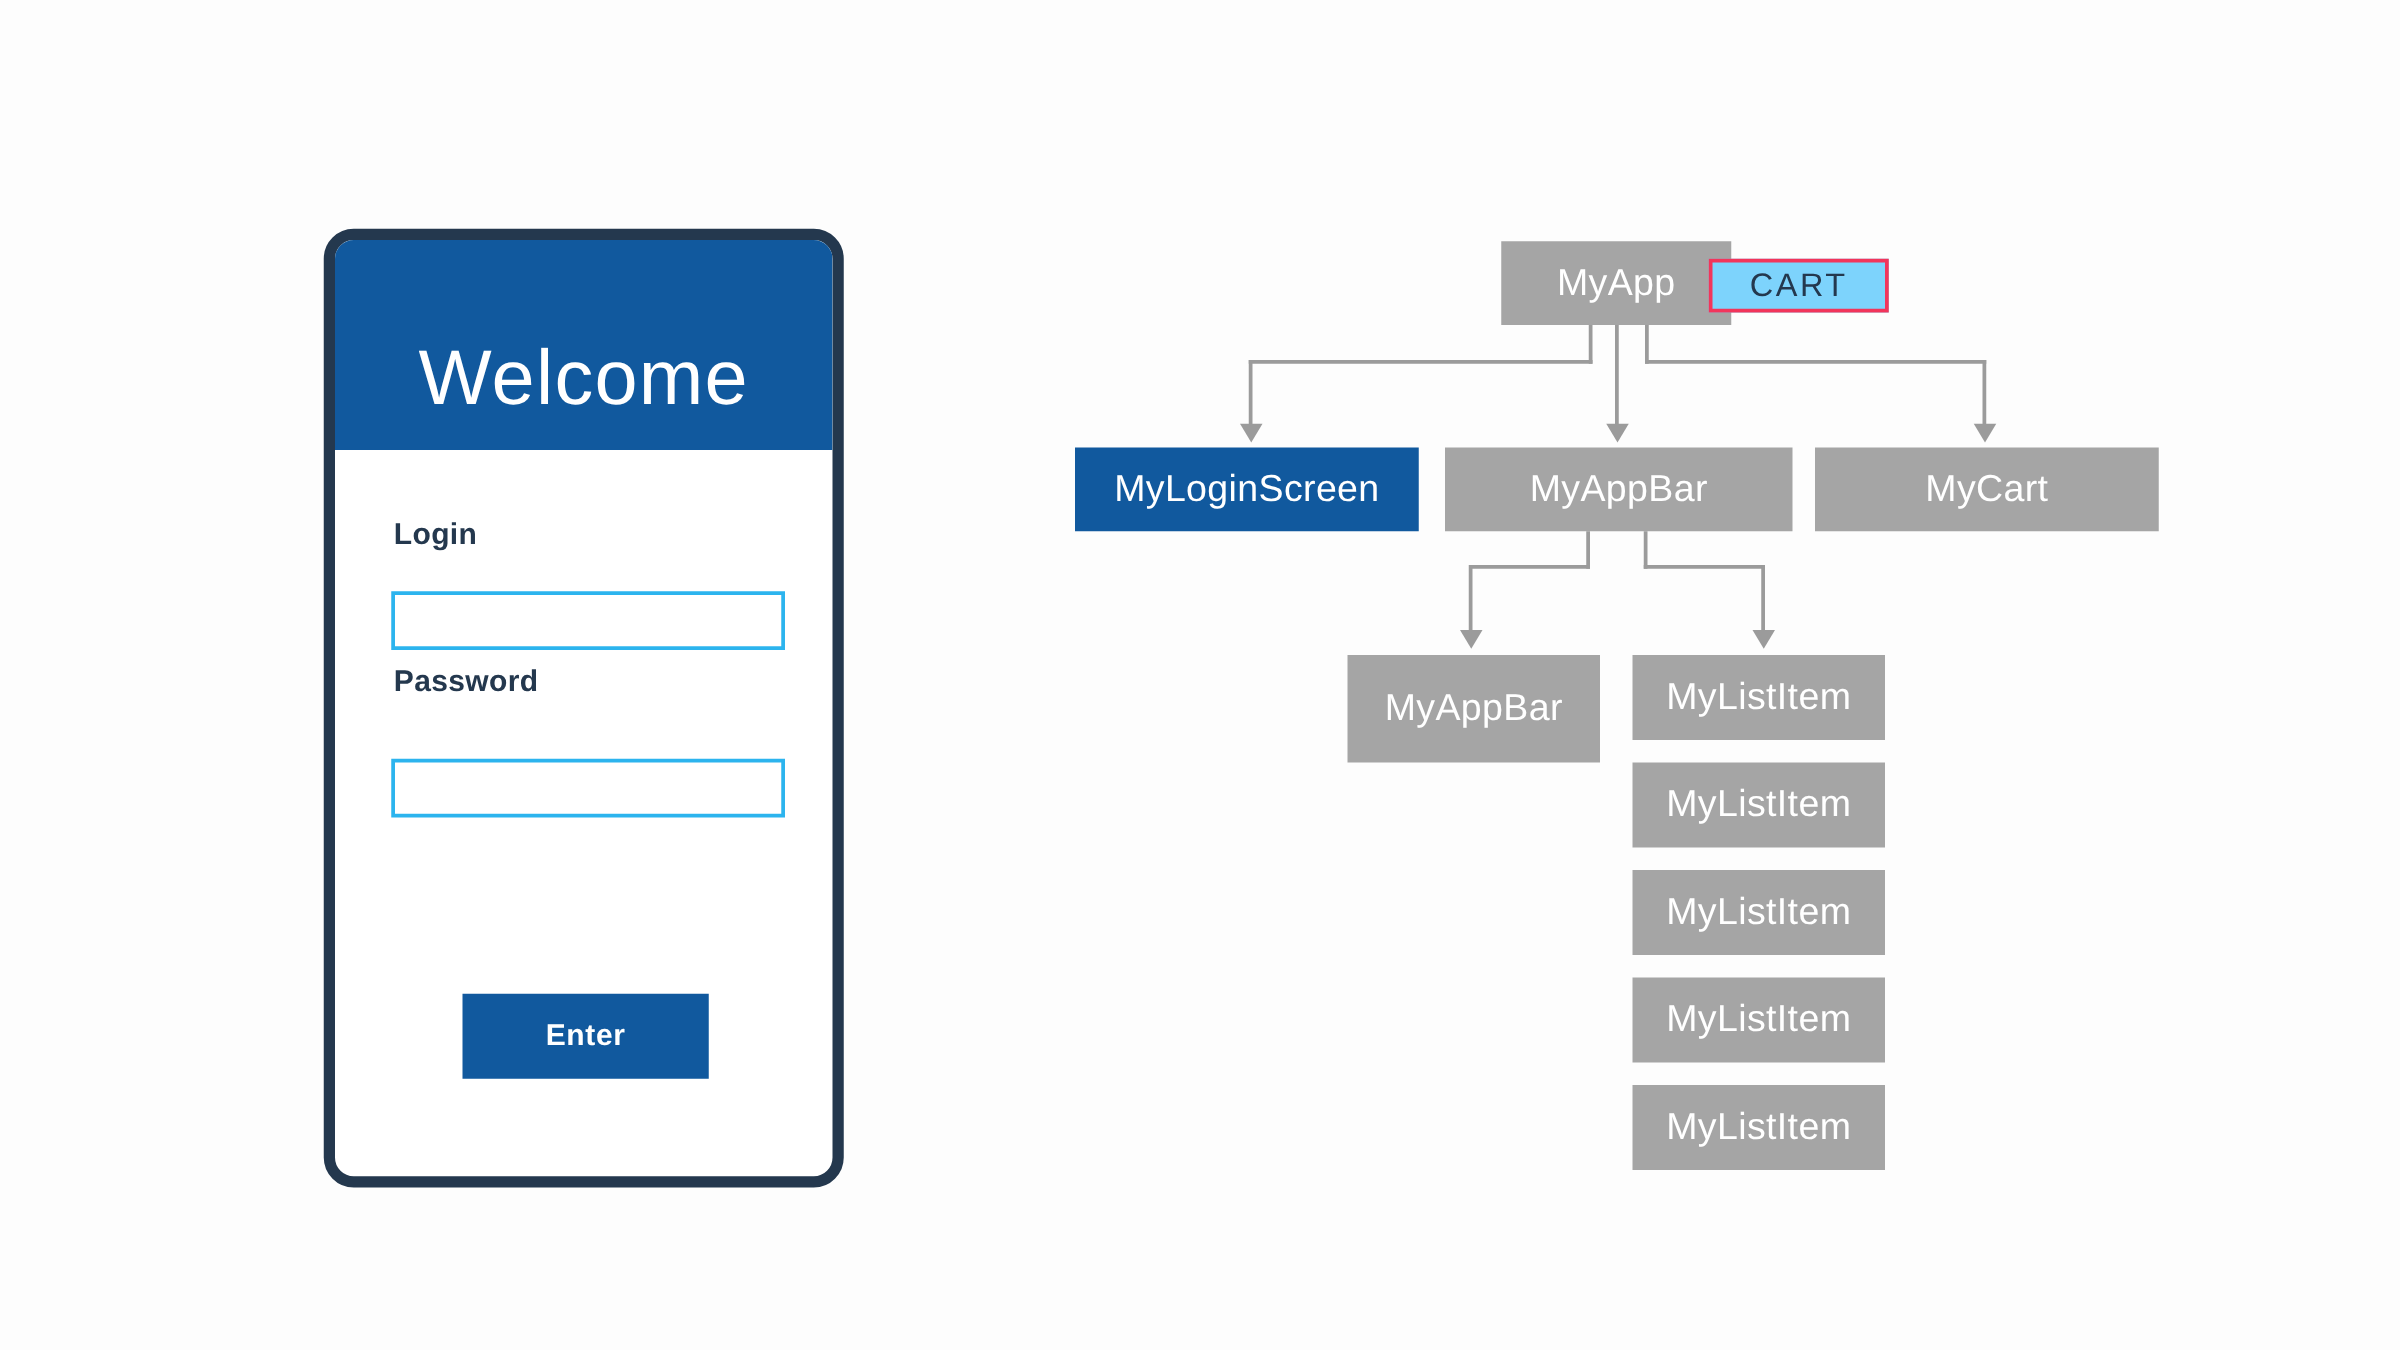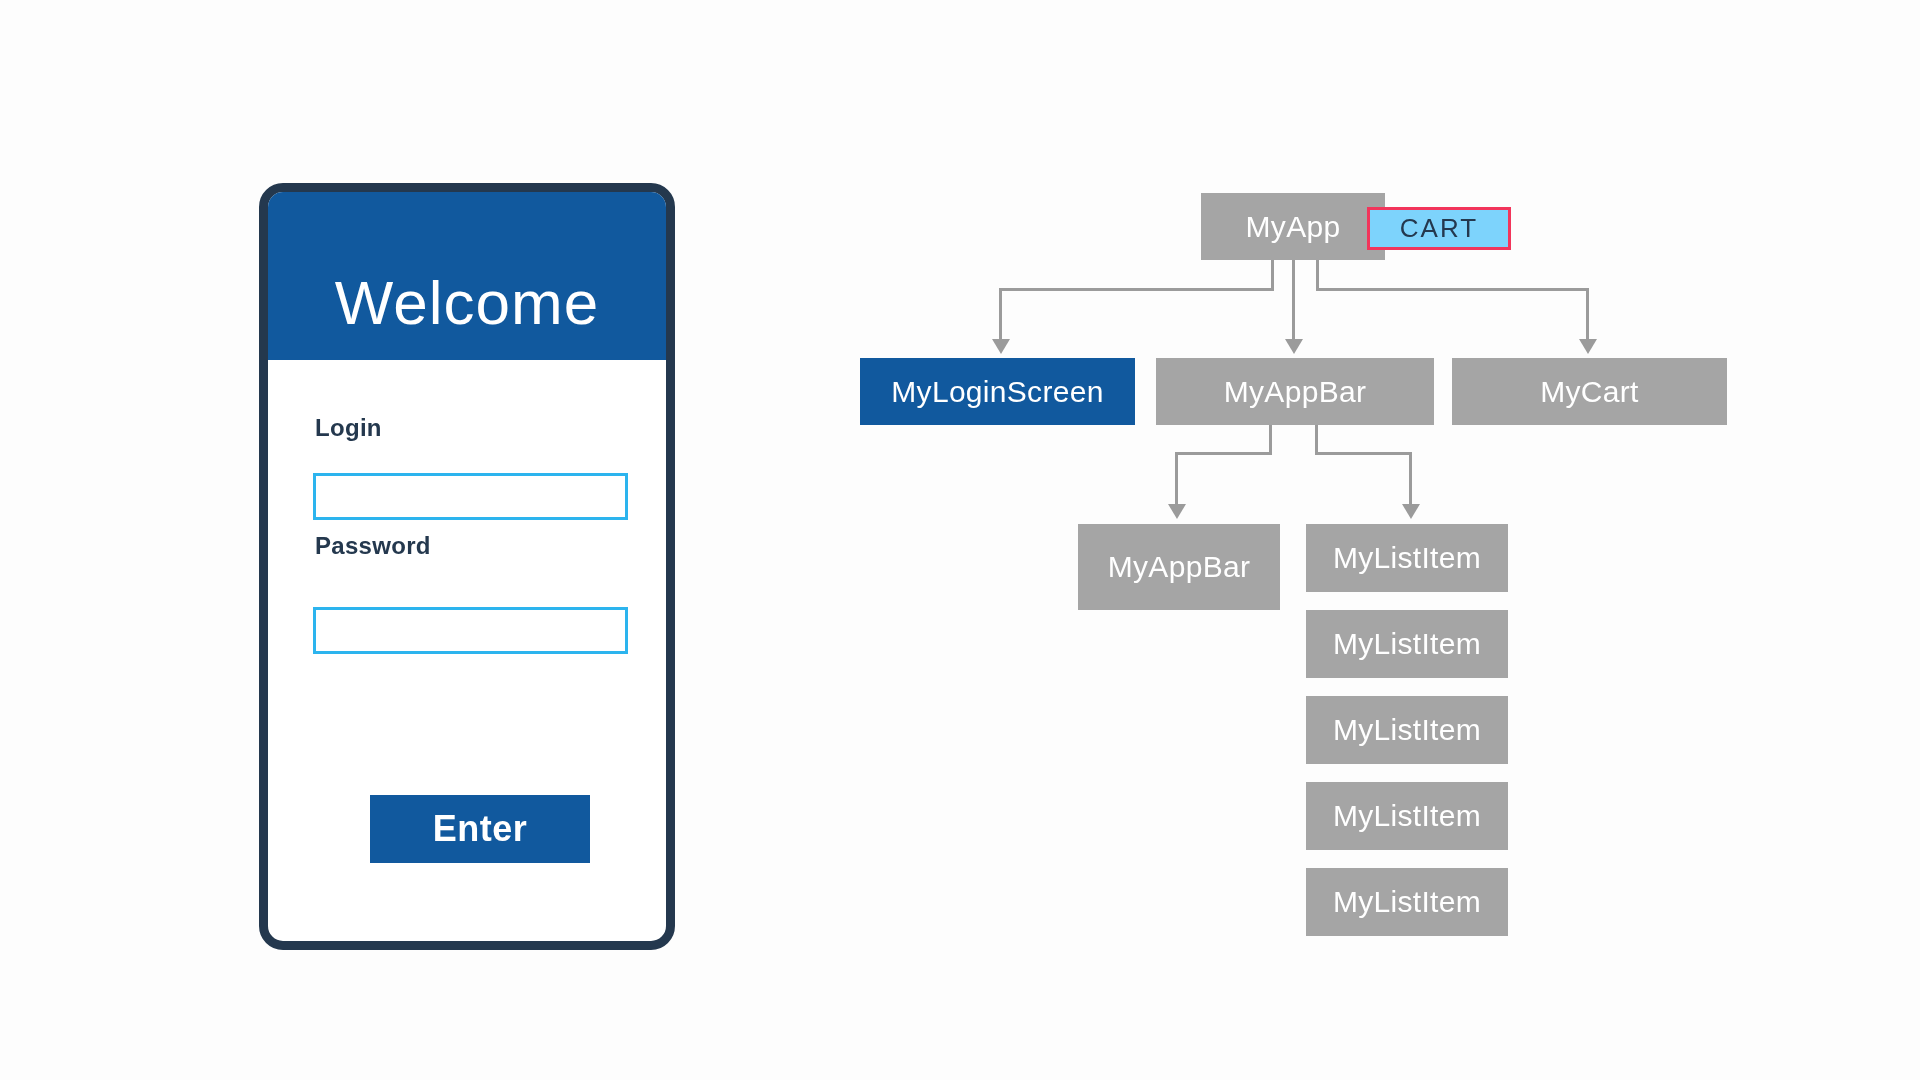--- a/index.html
+++ b/index.html
@@ -42,23 +42,23 @@
   .label-password{top:340px;}
   .text-input{
     position:absolute;left:45px;width:315px;height:47px;
     border:3px solid var(--accent-cyan);background:#fff;outline:none;
     font-size:26px;color:var(--dark-navy);padding:0 10px;
     font-family:"Liberation Sans",sans-serif;
   }
   .input-login{top:281px;}
   .input-password{top:415px;}
   .enter-btn{
-    position:absolute;left:102px;top:603px;width:220px;height:68px;
+    position:absolute;left:102px;top:603px;width:197px;height:68px;
     background:var(--primary-blue);border:none;color:#fff;
-    font-size:36px;font-weight:700;letter-spacing:.5px;cursor:pointer;
+    font-size:24px;font-weight:700;letter-spacing:.5px;cursor:pointer;
     display:flex;align-items:center;justify-content:center;
     font-family:"Liberation Sans",sans-serif;
   }
   
   .node{
     position:absolute;background:var(--node-gray);color:#fff;
     display:flex;align-items:center;justify-content:center;
     font-size:30px;font-weight:400;letter-spacing:.3px;
   }
   .node.blue{background:var(--primary-blue);}

